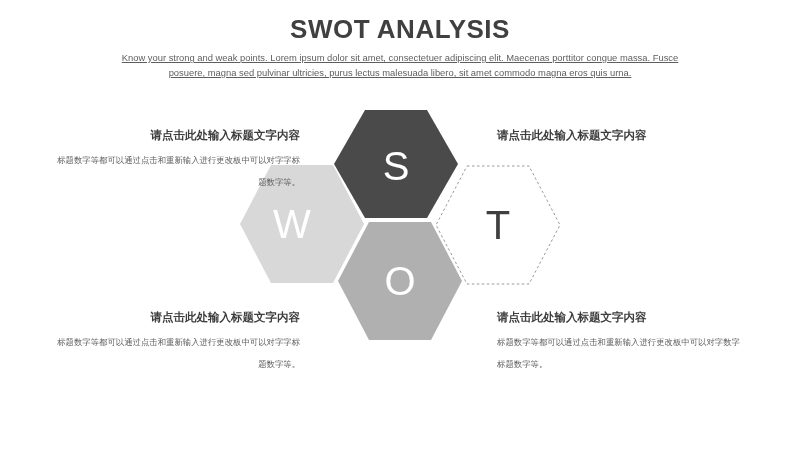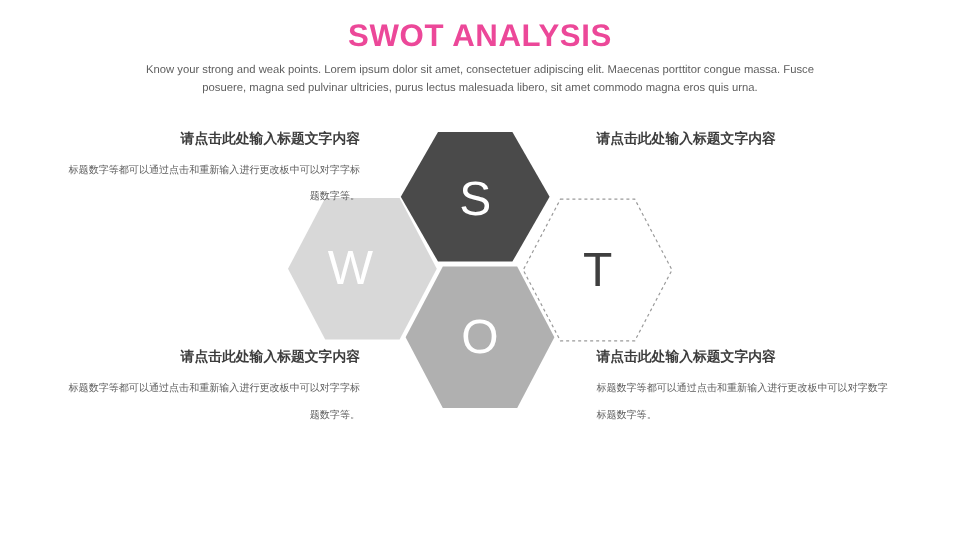--- a/index.html
+++ b/index.html
@@ -19,32 +19,33 @@
   
   #slide-title {
     position: absolute;
     top: 14px;
     left: 0;
     width: 800px;
     text-align: center;
     font-size: 26px;
     font-weight: bold;
     letter-spacing: 0.5px;
-    color: #ec4899;
+    color: #404040;
   }
 
   #slide-subtitle {
     position: absolute;
     top: 50px;
     left: 118px;
     width: 564px;
     text-align: center;
     font-size: 9.4px;
     line-height: 15px;
     color: #5e5e5e;
+    text-decoration: underline;
   }
 
   
   #hex-diagram {
     position: absolute;
     left: 0;
     top: 0;
     width: 800px;
     height: 450px;
     pointer-events: none;
@@ -58,20 +59,21 @@
     dominant-baseline: central;
   }
   .hex-letter.on-dark  { fill: #ffffff; }
   .hex-letter.on-light { fill: #ffffff; }
   .hex-letter.on-white { fill: #3f3f3f; }
 
   
   .text-block {
     position: absolute;
     width: 248px;
+    margin-top: 19px;
   }
   .text-block .tb-heading {
     font-size: 11.5px;
     font-weight: bold;
     color: #3d3d3d;
     line-height: 17px;
     margin-bottom: 5px;
   }
   .text-block .tb-body {
     font-size: 8.4px;

